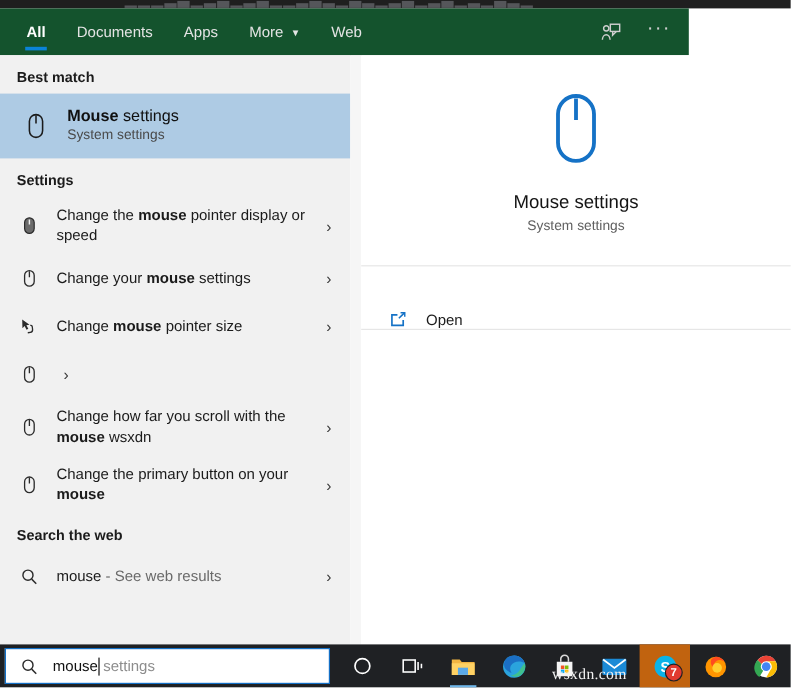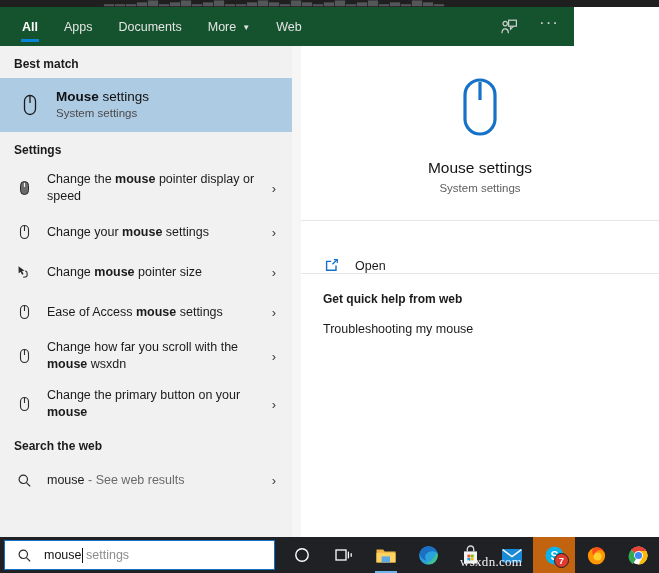--- a/index.html
+++ b/index.html
@@ -308,24 +308,24 @@
   <div class="top-artifact">
     <div class="ghost">▁▁▁▂▃▁▂▃▁▂▃▁▁▂▃▂▁▃▂▁▂▃▁▂▃▁▂▁▃▂▁</div>
   </div>
 
   <div class="header">
     <div class="tabs">
       <div class="tab active">
         <span>All</span>
       </div>
       <div class="tab">
+        <span>Documents</span>
+      </div>
+      <div class="tab">
         <span>Apps</span>
-      </div>
-      <div class="tab">
-        <span>Documents</span>
       </div>
       <div class="tab">
         <span>More</span>
         <span class="caret">▼</span>
       </div>
       <div class="tab">
         <span>Web</span>
       </div>
     </div>
     <div class="header-spacer"></div>
@@ -398,21 +398,20 @@
         <div class="row-chevron">›</div>
       </div>
 
       <div class="list-row">
         <div class="row-icon">
           <svg width="15" height="16" viewBox="0 0 15 16" fill="none" stroke="#2b2b2b" stroke-width="1.1">
             <rect x="3.5" y="1.5" width="8" height="13" rx="4"></rect>
             <line x1="7.5" y1="2" x2="7.5" y2="7"></line>
           </svg>
         </div>
-        <div class="row-label"><span>Ease of Access </span><b>mouse</b><span> settings</span></div>
         <div class="row-chevron">›</div>
       </div>
 
       <div class="list-row tall">
         <div class="row-icon">
           <svg width="15" height="16" viewBox="0 0 15 16" fill="none" stroke="#2b2b2b" stroke-width="1.1">
             <rect x="3.5" y="1.5" width="8" height="13" rx="4"></rect>
             <line x1="7.5" y1="2" x2="7.5" y2="7"></line>
           </svg>
         </div>
@@ -469,24 +468,20 @@
             <path d="M12 8.6v4.6H2.6V4.4h4.6"></path>
             <line x1="8.4" y1="7.2" x2="13" y2="2.8"></line>
             <path d="M9.8 2.6H13.3V6" stroke-width="1.2"></path>
           </svg>
         </div>
         <div class="action-label">Open</div>
       </div>
 
       <div class="divider" style="margin-top:0;"></div>
 
-      <div class="help-block">
-        <div class="help-title">Get quick help from web</div>
-        <div class="help-link">Troubleshooting my mouse</div>
-      </div>
 
     </div>
   </div>
 
   <div class="bottom">
 
     <div class="search-box">
       <div class="search-icon">
         <svg width="15" height="15" viewBox="0 0 15 15" fill="none" stroke="#2b2b2b" stroke-width="1.2">
           <circle cx="6.3" cy="6.3" r="4.2"></circle>

